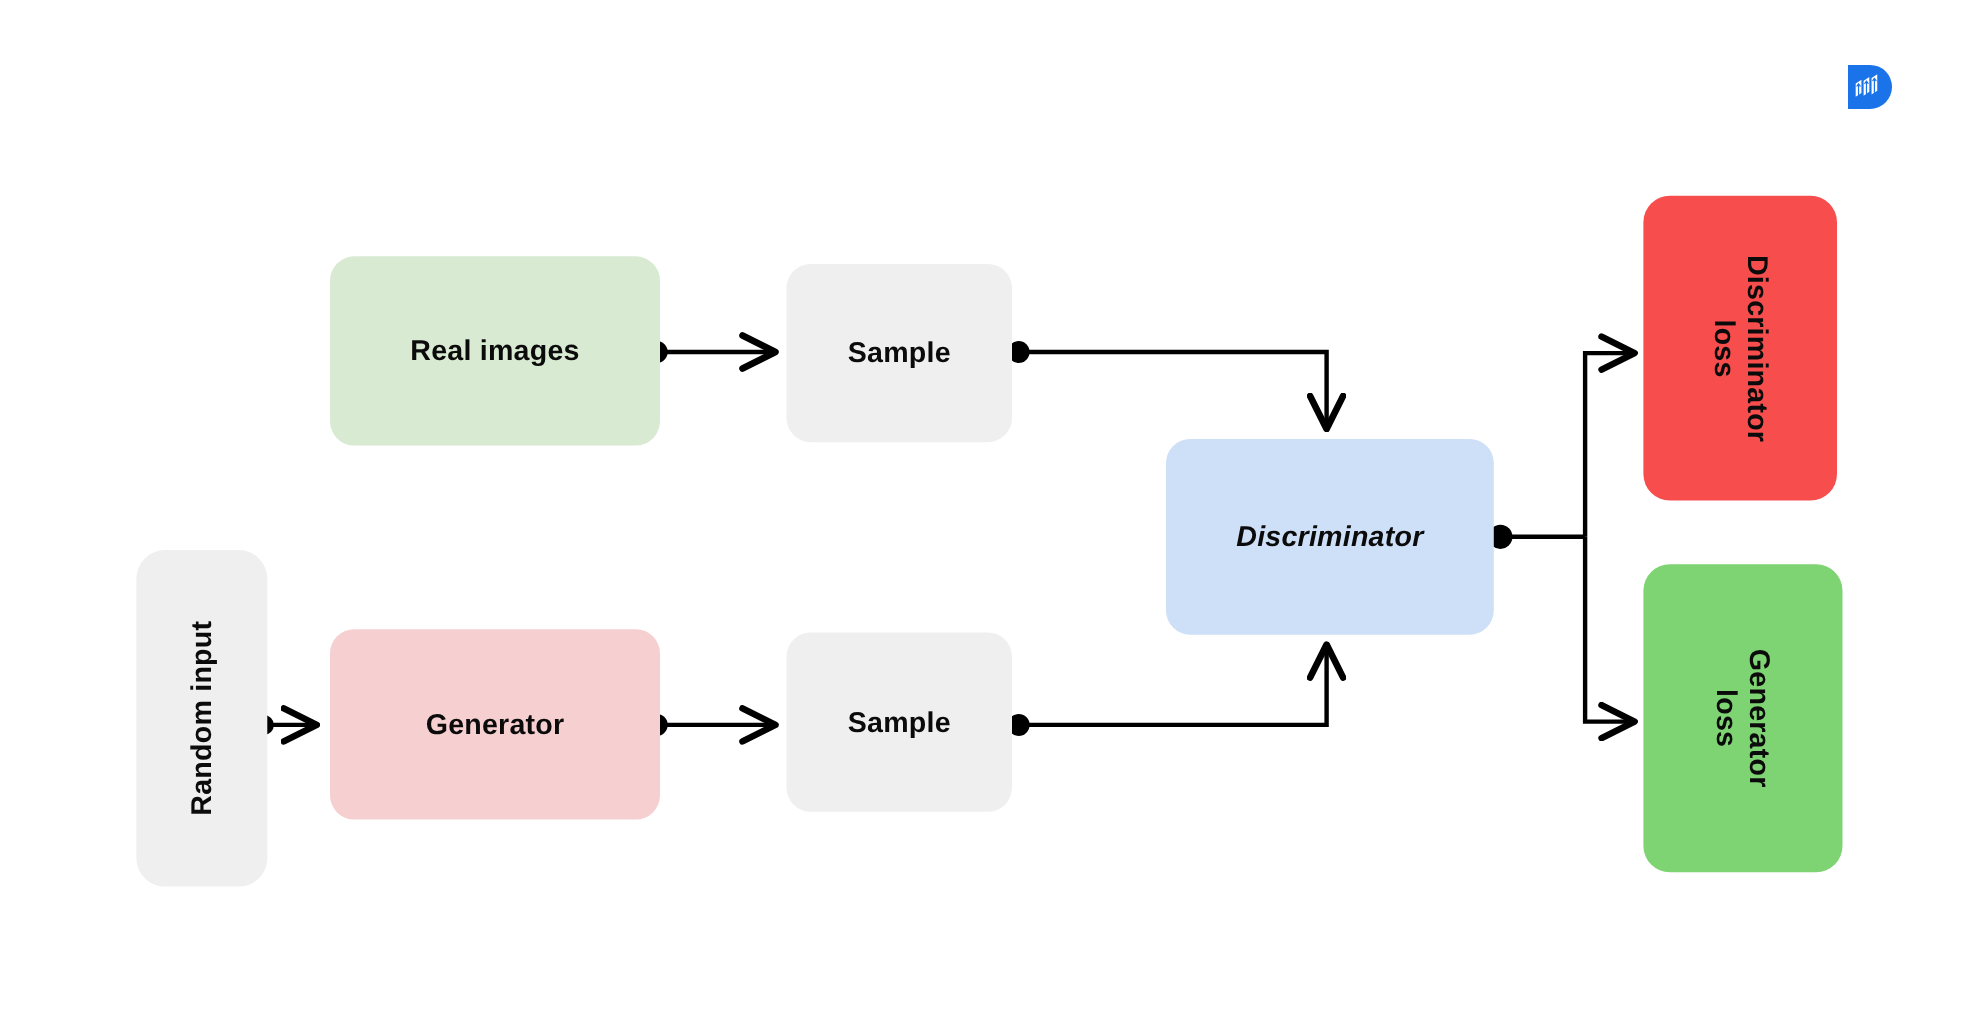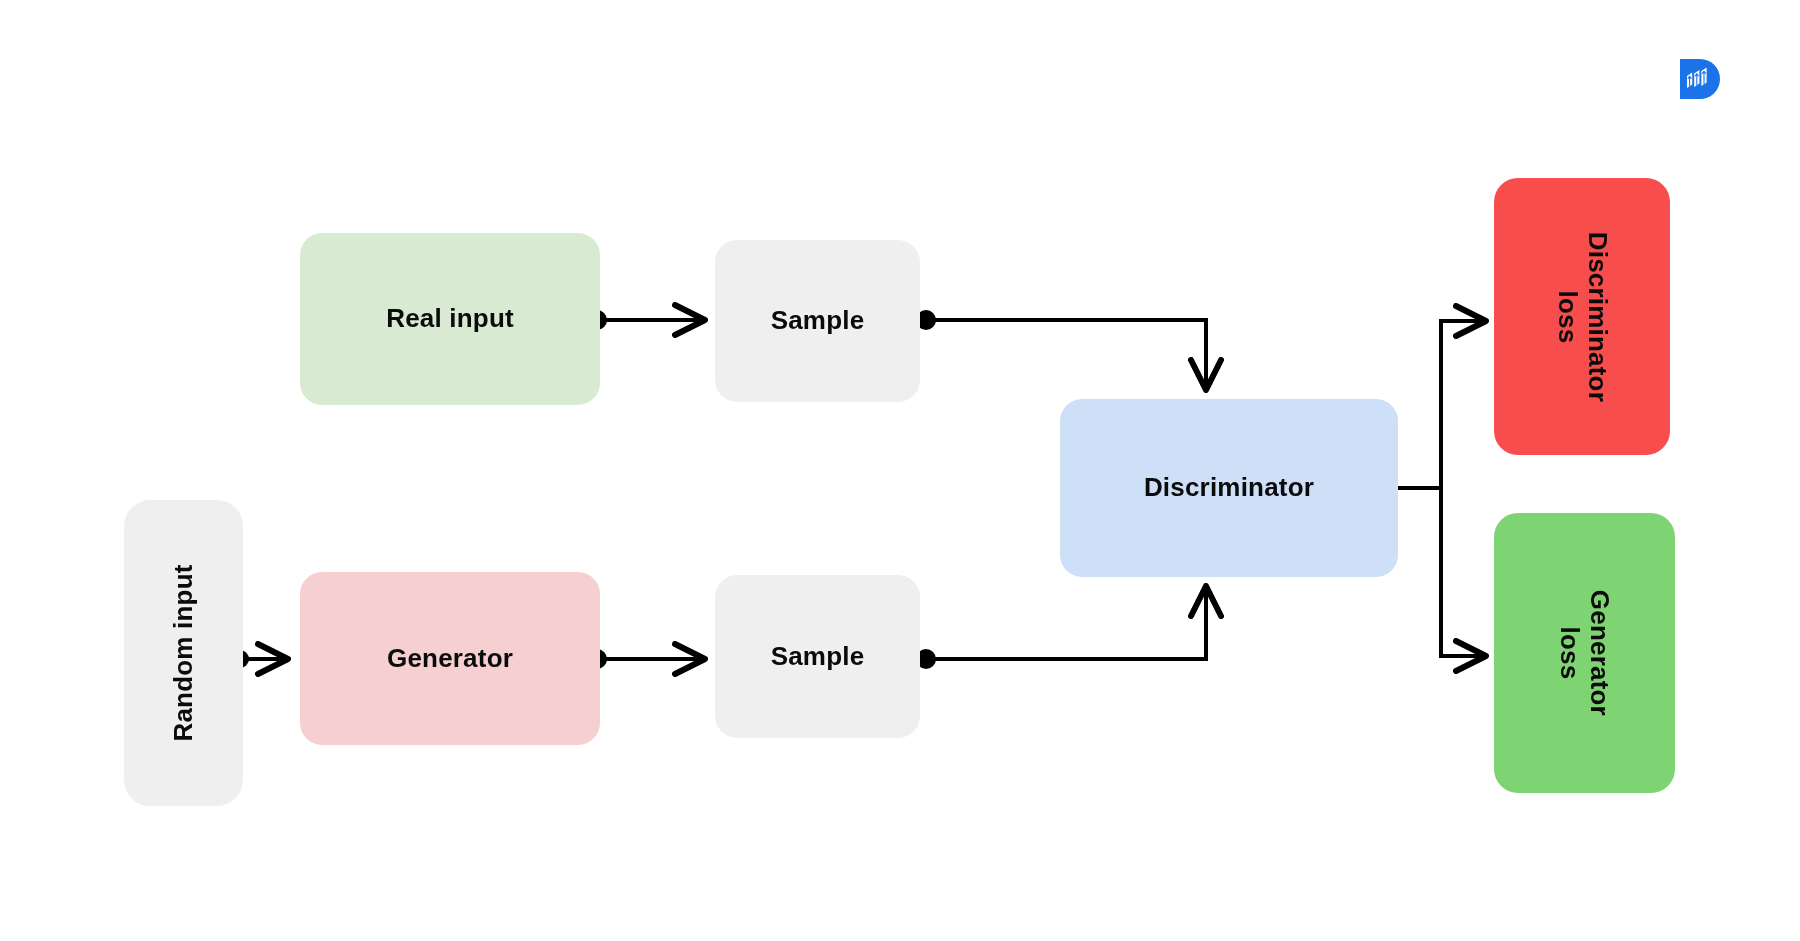--- a/index.html
+++ b/index.html
@@ -68,22 +68,23 @@
   }
   #node-sample-top {
     left: 715px; top: 240px; width: 205px; height: 162px;
     background: #efefef;
   }
   #node-sample-bottom {
     left: 715px; top: 575px; width: 205px; height: 163px;
     background: #efefef;
   }
   #node-discriminator {
-    left: 1060px; top: 399px; width: 338px; height: 178px;
+    left: 1060px; top: 399px; width: 298px; height: 178px;
     background: #cedff8;
+    font-style: italic;
   }
   #node-discriminator-loss {
     left: 1494px; top: 178px; width: 176px; height: 277px;
     background: #f74d4d;
     border-radius: 24px;
   }
   #node-generator-loss {
     left: 1494px; top: 513px; width: 181px; height: 280px;
     background: #7ed472;
     border-radius: 24px;
@@ -141,21 +142,21 @@
       <path d="M 1441 488 L 1441 321 L 1486 321" fill="none" stroke="#000" stroke-width="4" marker-end="url(#arrow)"></path>
       <path d="M 1441 488 L 1441 656 L 1486 656" fill="none" stroke="#000" stroke-width="4" marker-end="url(#arrow)"></path>
     </g>
   </svg>
 
   <div class="node rot-ccw" id="node-random-input">
     <span class="lbl">Random input</span>
   </div>
 
   <div class="node" id="node-real-images">
-    <span class="lbl">Real input</span>
+    <span class="lbl">Real images</span>
   </div>
 
   <div class="node" id="node-generator">
     <span class="lbl">Generator</span>
   </div>
 
   <div class="node" id="node-sample-top">
     <span class="lbl">Sample</span>
   </div>
 

